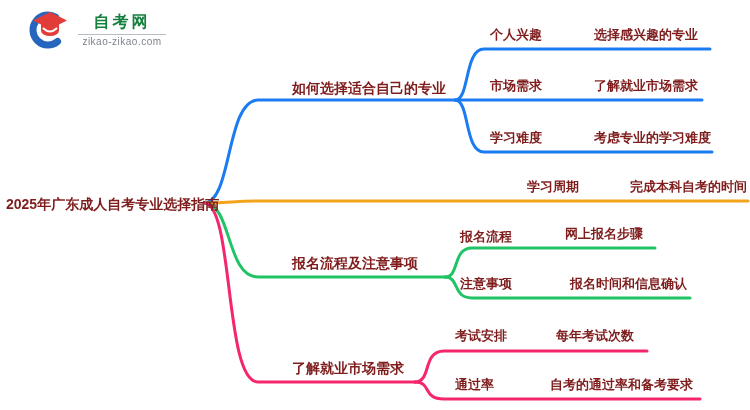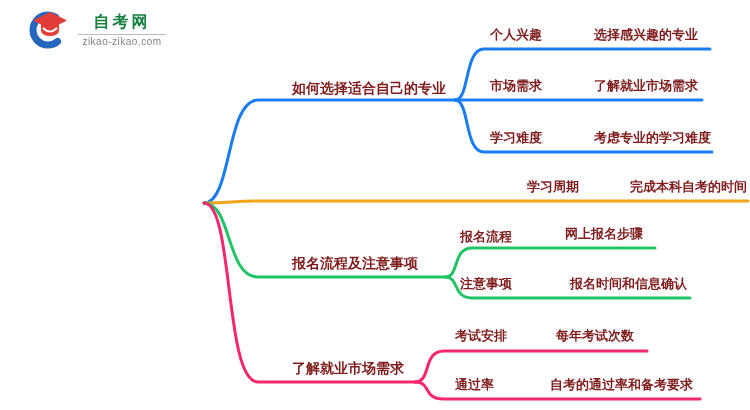--- a/index.html
+++ b/index.html
@@ -52,20 +52,21 @@
       <path d="M13,15 v7.5 a9,5.5 0 0 0 18,0 v-7.5 z" fill="#E23C38"></path>
       <path d="M15.5,20.5 q6.5,6 13,0" stroke="#FFFFFF" stroke-width="2" fill="none" stroke-linecap="round"></path>
     </svg>
     <div class="logo-text">
       <div class="logo-title" style="color:#15803d;">自考网</div>
       <div class="logo-divider"></div>
       <div class="logo-domain">zikao-zikao.com</div>
     </div>
   </div>
 
+  <div class="lbl fs-root" style="left:6px;top:196px;">2025年广东成人自考专业选择指南</div>
 
   <div class="lbl fs-main" style="left:292px;top:80px;">如何选择适合自己的专业</div>
   <div class="lbl fs-sub" style="left:490px;top:28px;">个人兴趣</div>
   <div class="lbl fs-sub" style="left:594px;top:28px;">选择感兴趣的专业</div>
   <div class="lbl fs-sub" style="left:490px;top:79px;">市场需求</div>
   <div class="lbl fs-sub" style="left:594px;top:79px;">了解就业市场需求</div>
   <div class="lbl fs-sub" style="left:490px;top:131px;">学习难度</div>
   <div class="lbl fs-sub" style="left:594px;top:131px;">考虑专业的学习难度</div>
 
   <div class="lbl fs-sub" style="left:527px;top:180px;">学习周期</div>

